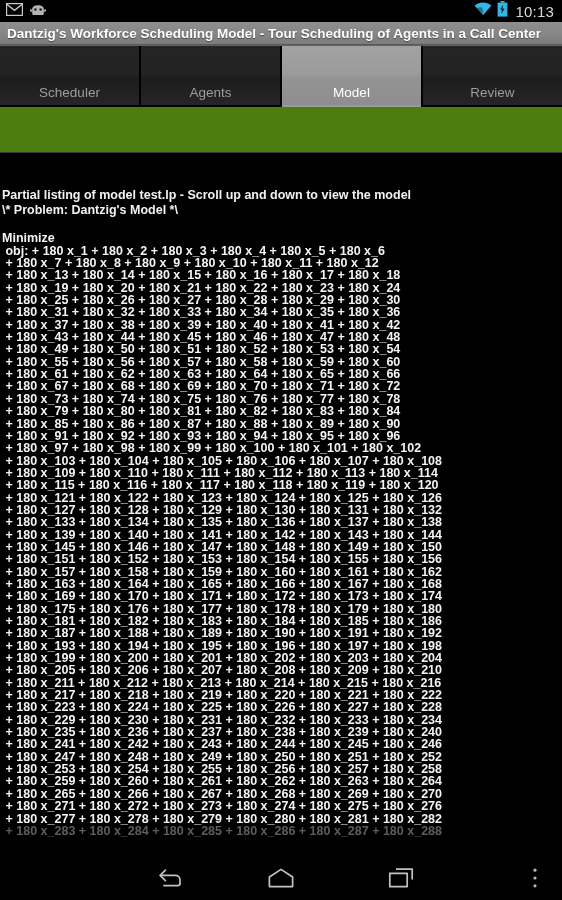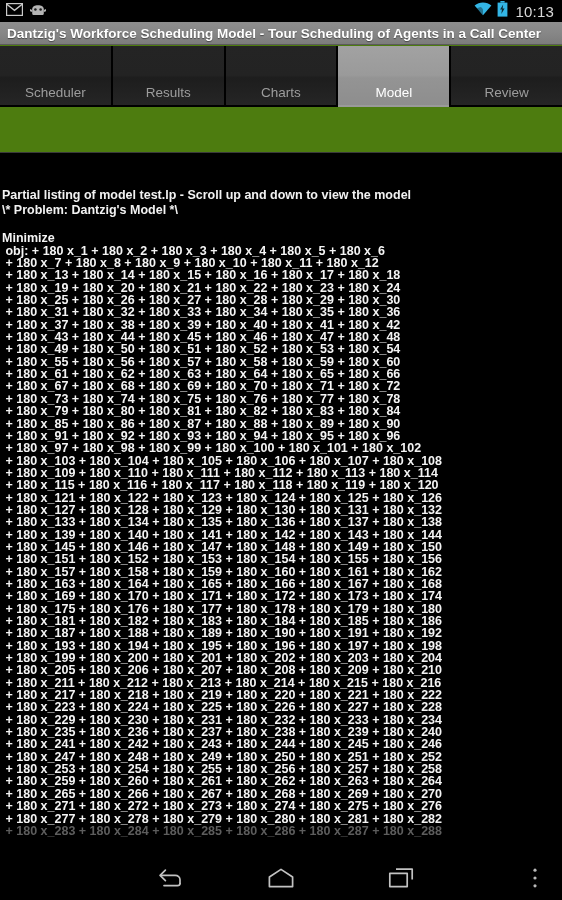--- a/index.html
+++ b/index.html
@@ -251,24 +251,21 @@
 
   <div class="titlebar">
     <span class="title-text">Dantzig's Workforce Scheduling Model - Tour Scheduling of Agents in a Call Center</span>
   </div>
 
   <div class="tabbar">
     <div class="tab">
       <span>Scheduler</span>
     </div>
     <div class="tab">
-      <span>Results</span>
-    </div>
-    <div class="tab">
-      <span>Charts</span>
+      <span>Agents</span>
     </div>
     <div class="tab selected">
       <span>Model</span>
     </div>
     <div class="tab">
       <span>Review</span>
     </div>
   </div>
 
 

